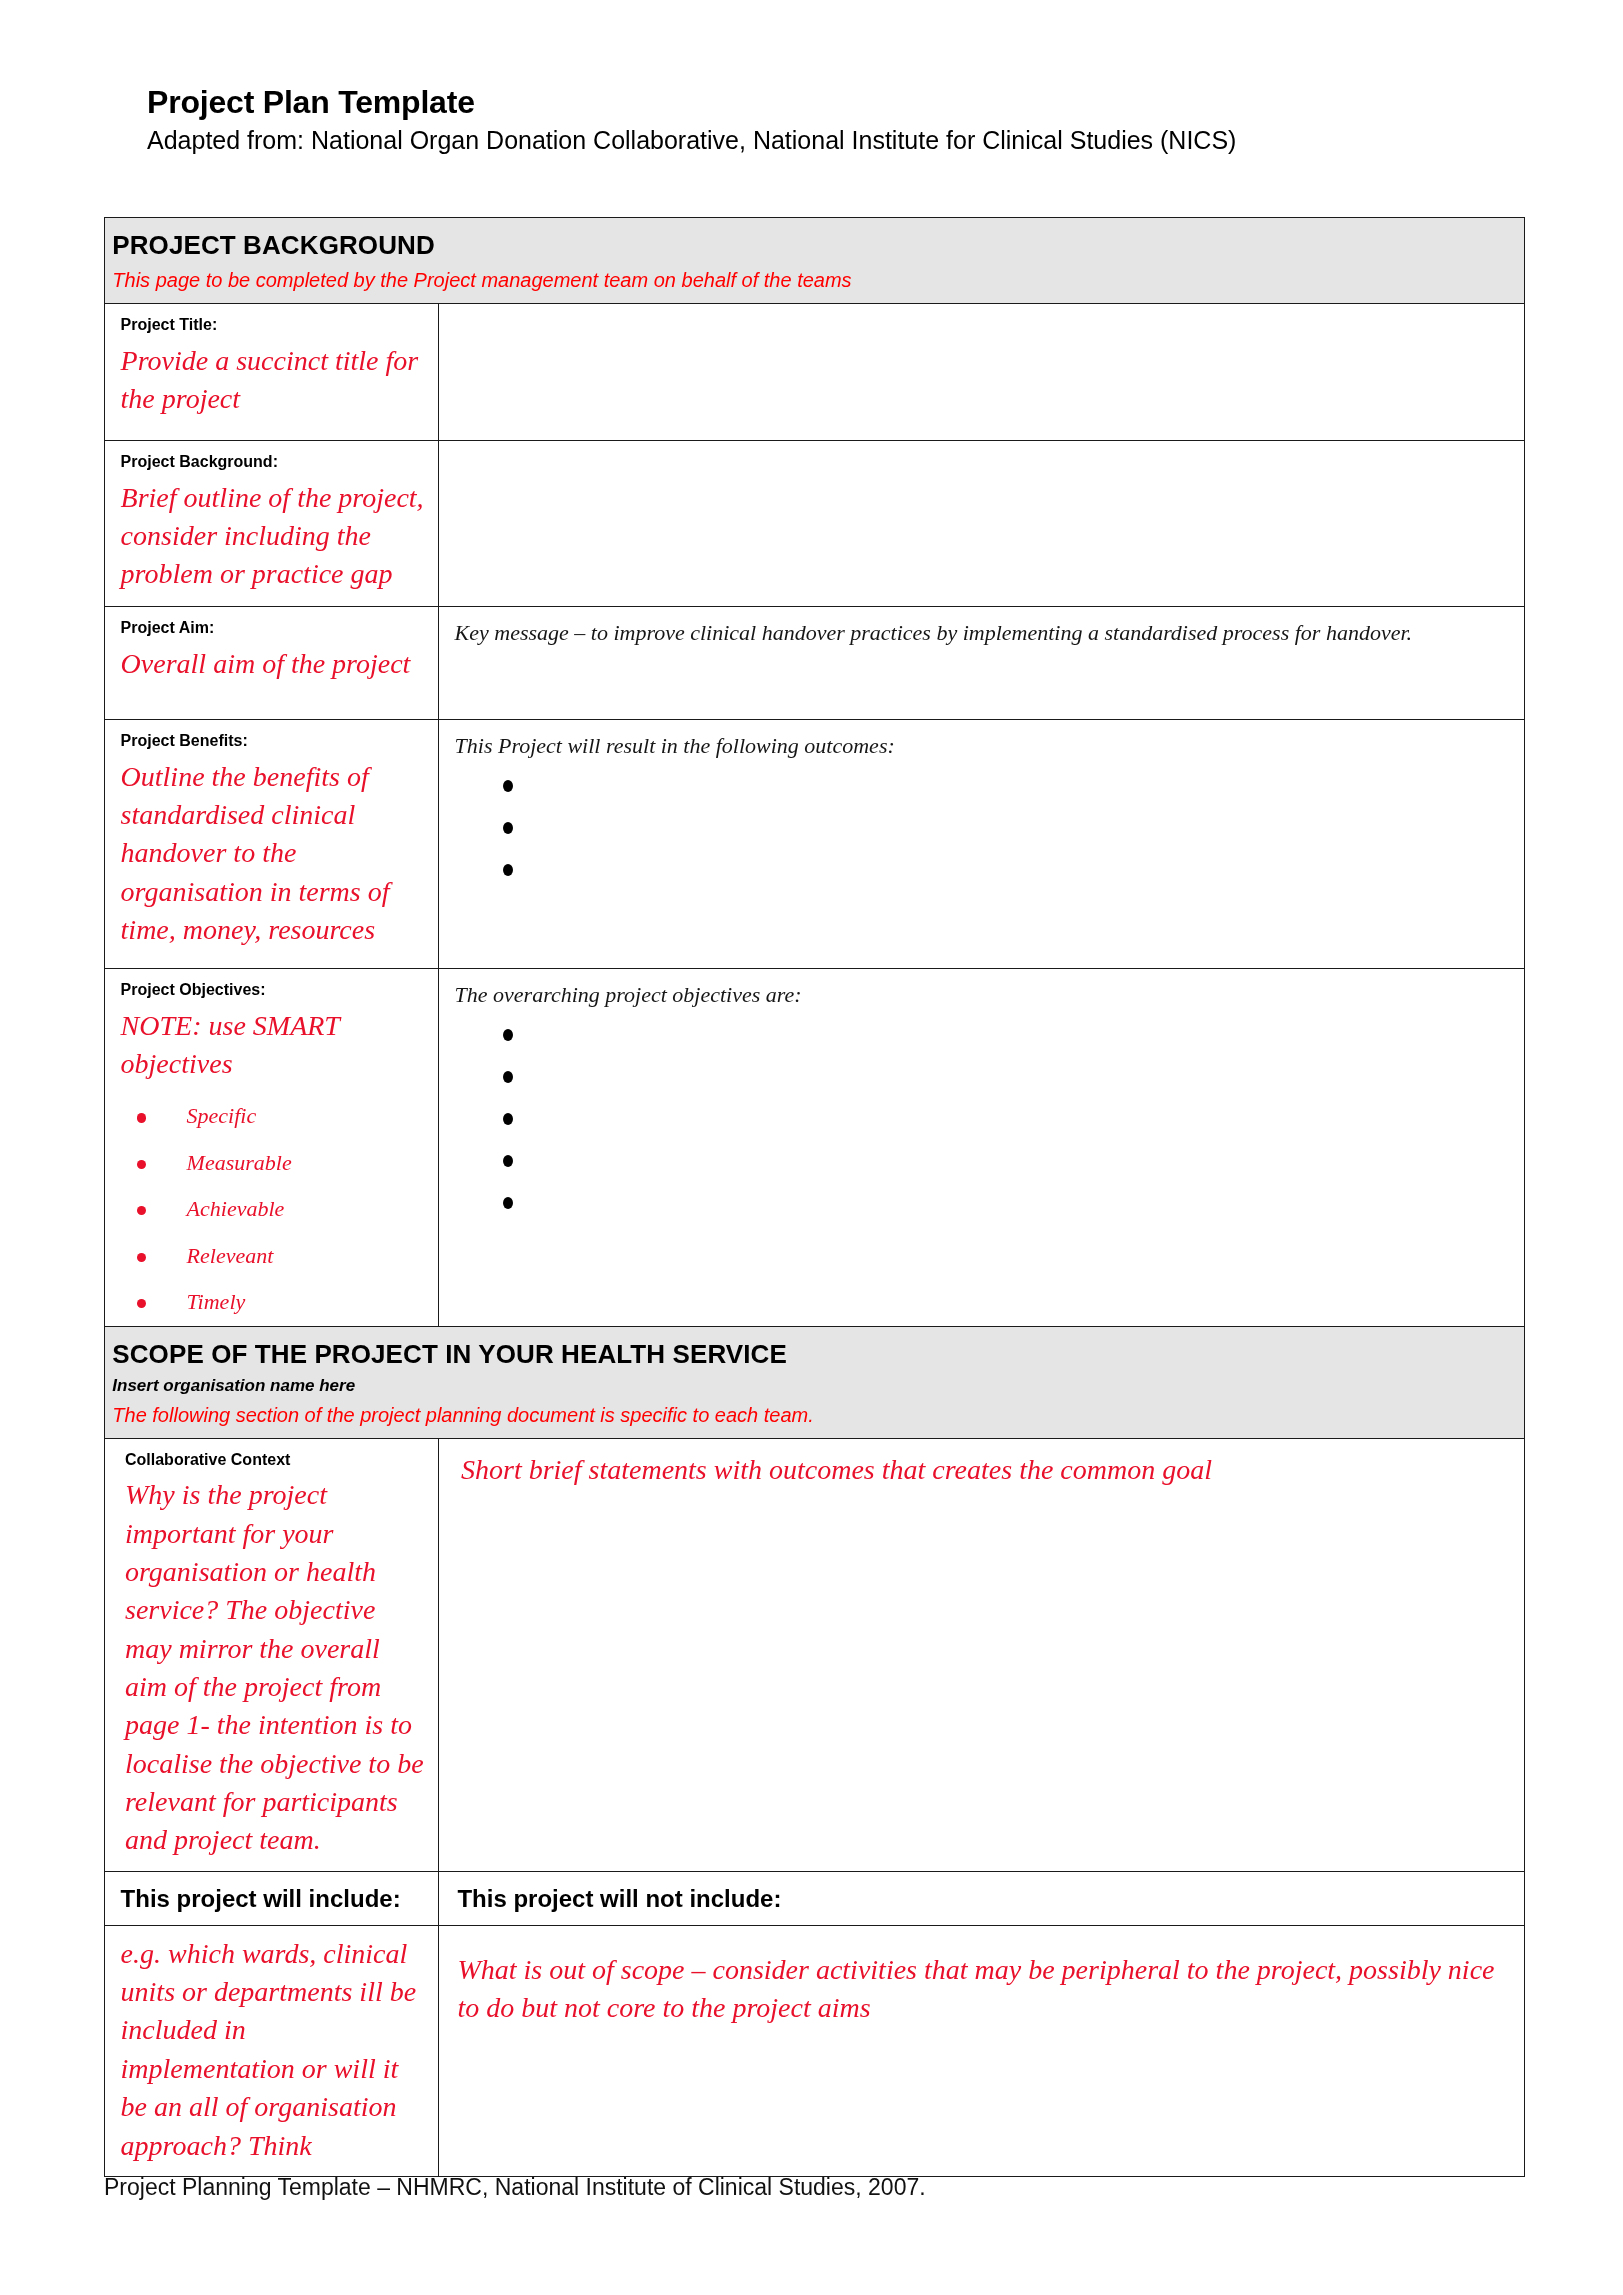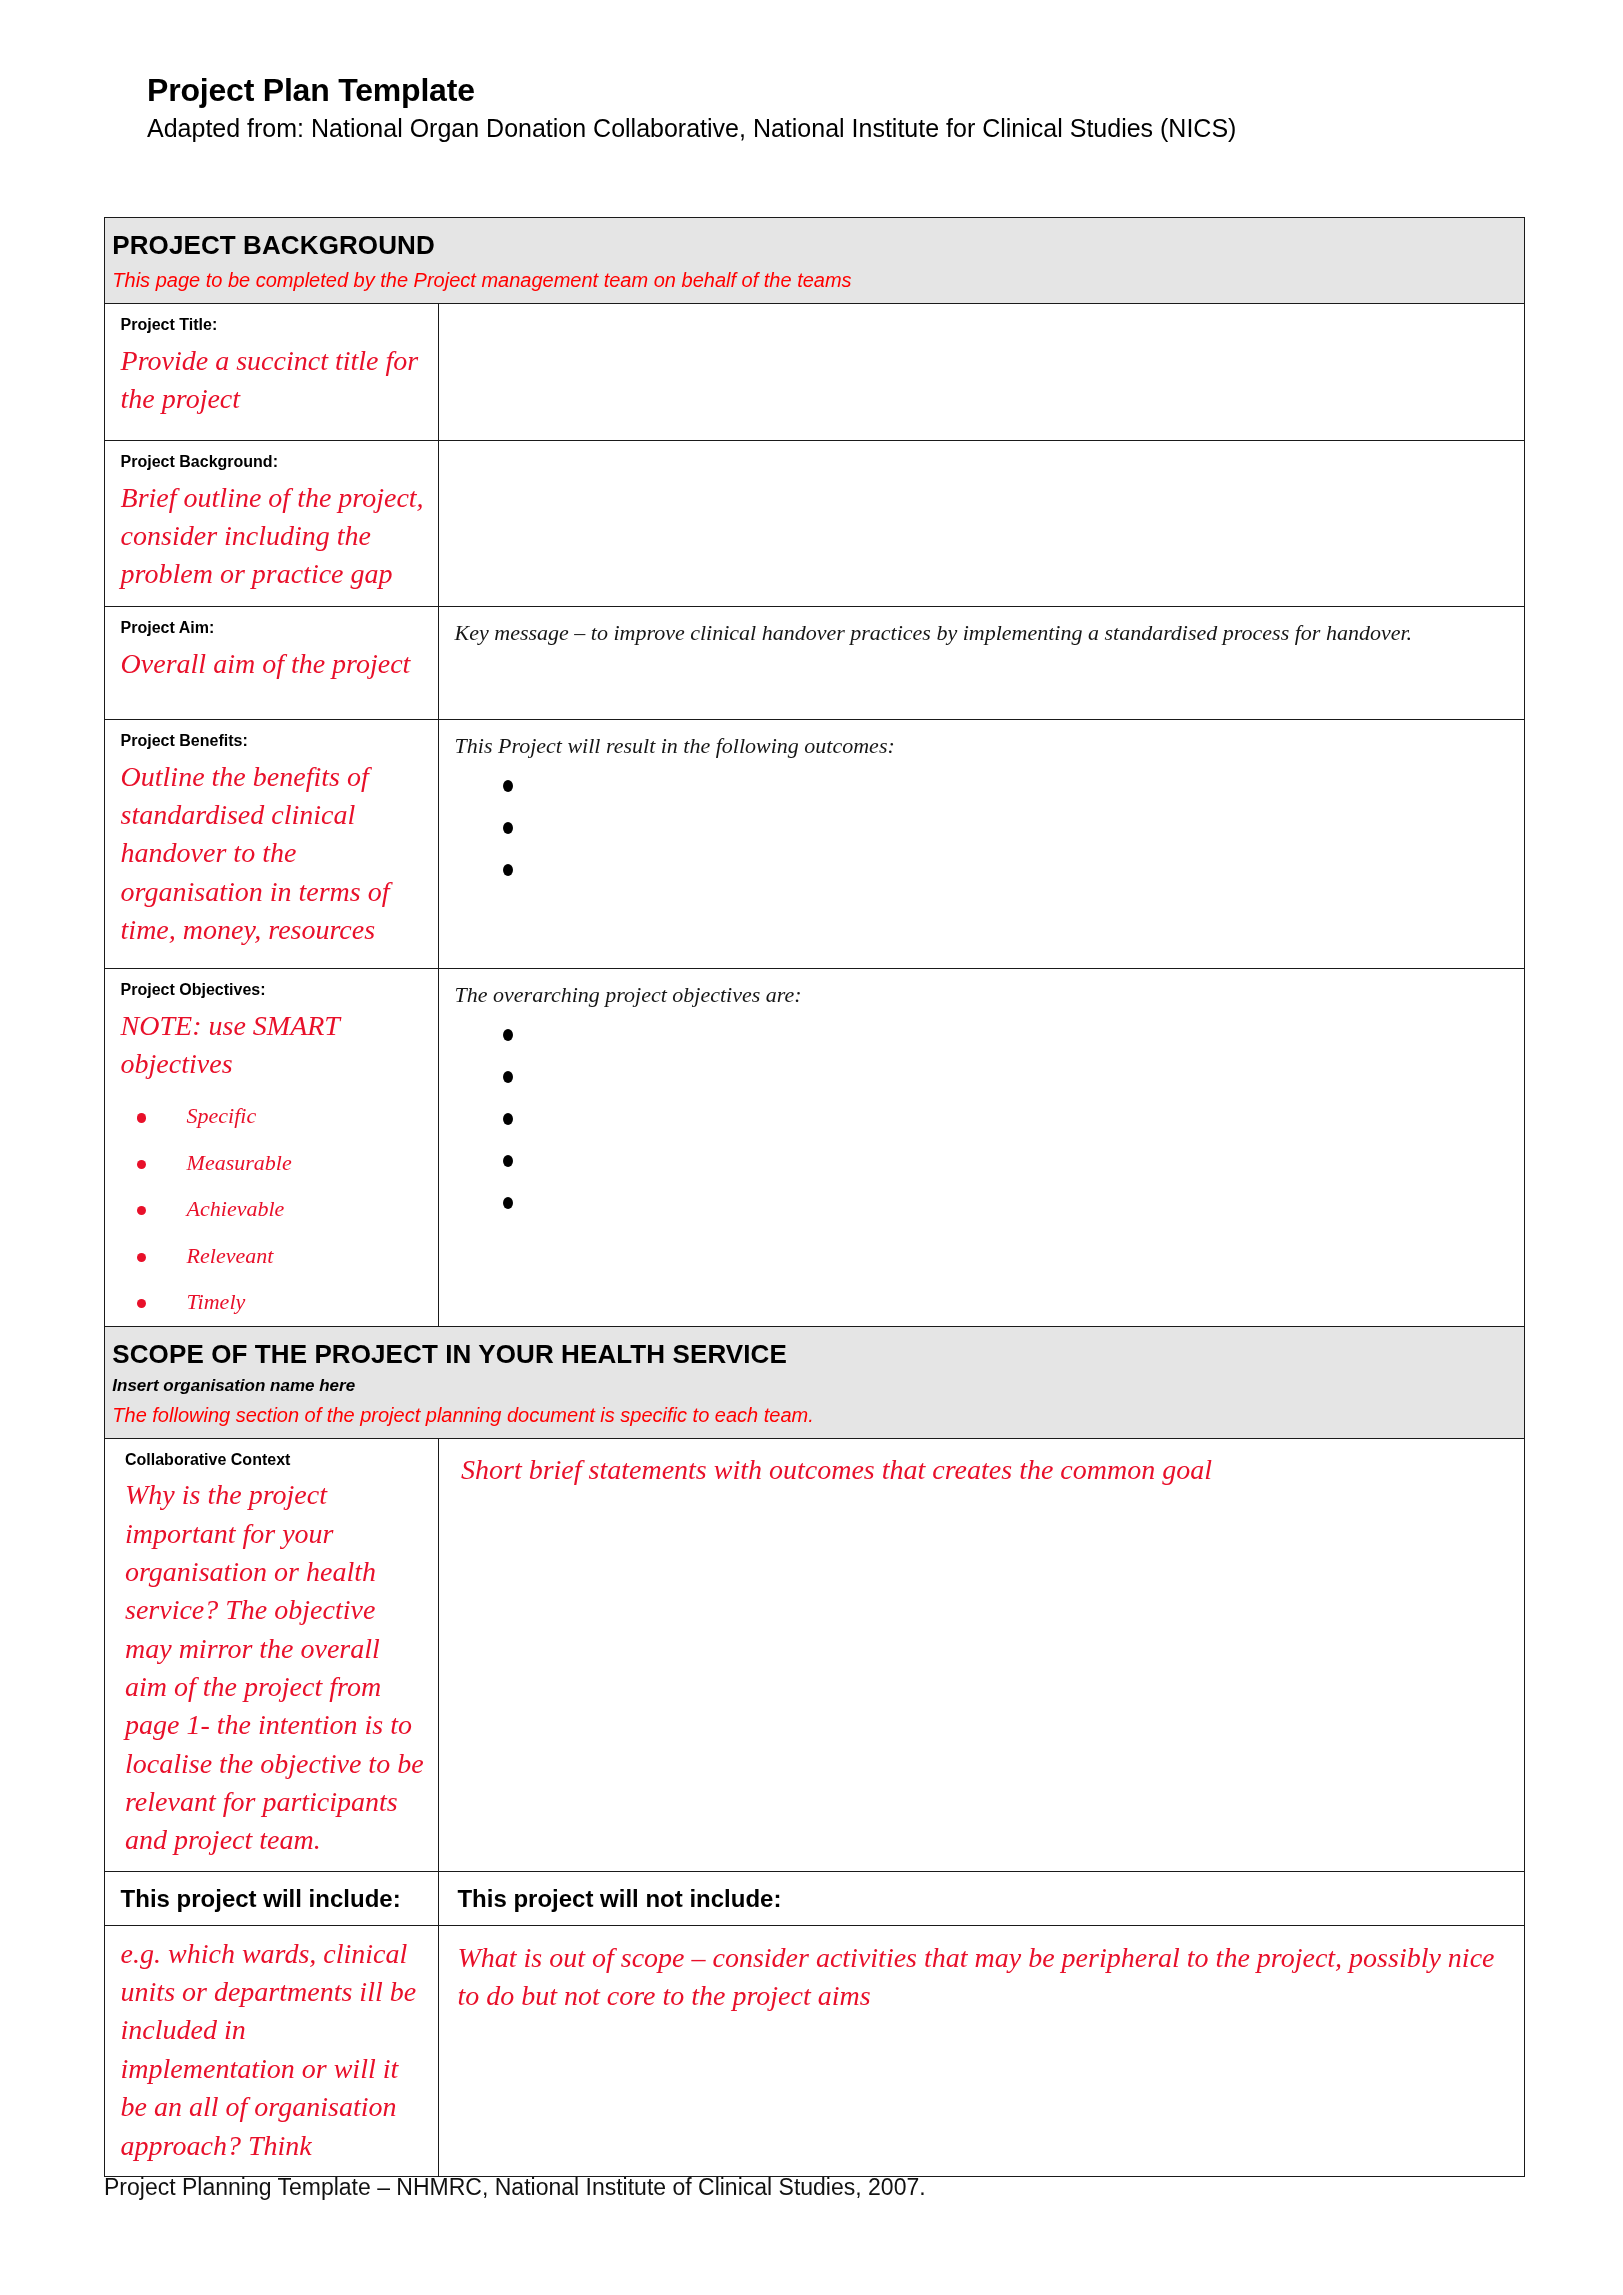--- a/index.html
+++ b/index.html
@@ -20,21 +20,21 @@
     position: relative;
     width: 1624px;
     height: 2296px;
     box-sizing: border-box;
   }
 
   
   .doc-head {
     position: absolute;
     left: 147px;
-    top: 72px;
+    top: 84px;
     width: 1332px;
   }
   .doc-title {
     font-size: 32px;
     font-weight: bold;
     letter-spacing: -0.2px;
     line-height: 1.18;
     margin: 0 0 1.8px 0;
   }
   .doc-subtitle {
@@ -346,21 +346,21 @@
       </tr>
 
       <tr>
         <td class="clip-cell" style="height:81px;">
           <div class="cell-pad" style="padding-top:9.2px;">
             <p class="hint" style="margin-top:0;">e.g. which wards, clinical units or departments ill be included in implementation or will it be an all of organisation approach? Think</p>
           </div>
         </td>
         <td class="clip-cell" style="height:81px;">
           <div class="cell-pad" style="padding-top:9.2px;padding-left:18.4px;">
-            <p class="hint" style="margin-top:4px;">What is out of scope – consider activities that may be peripheral to the project, possibly nice to do but not core to the project aims</p>
+            <p class="hint" style="margin-top:16px;">What is out of scope – consider activities that may be peripheral to the project, possibly nice to do but not core to the project aims</p>
           </div>
         </td>
       </tr>
 
     </tbody>
   </table>
 
   <div class="footer">Project Planning Template – NHMRC, National Institute of Clinical Studies, 2007.</div>
 
 </div>

